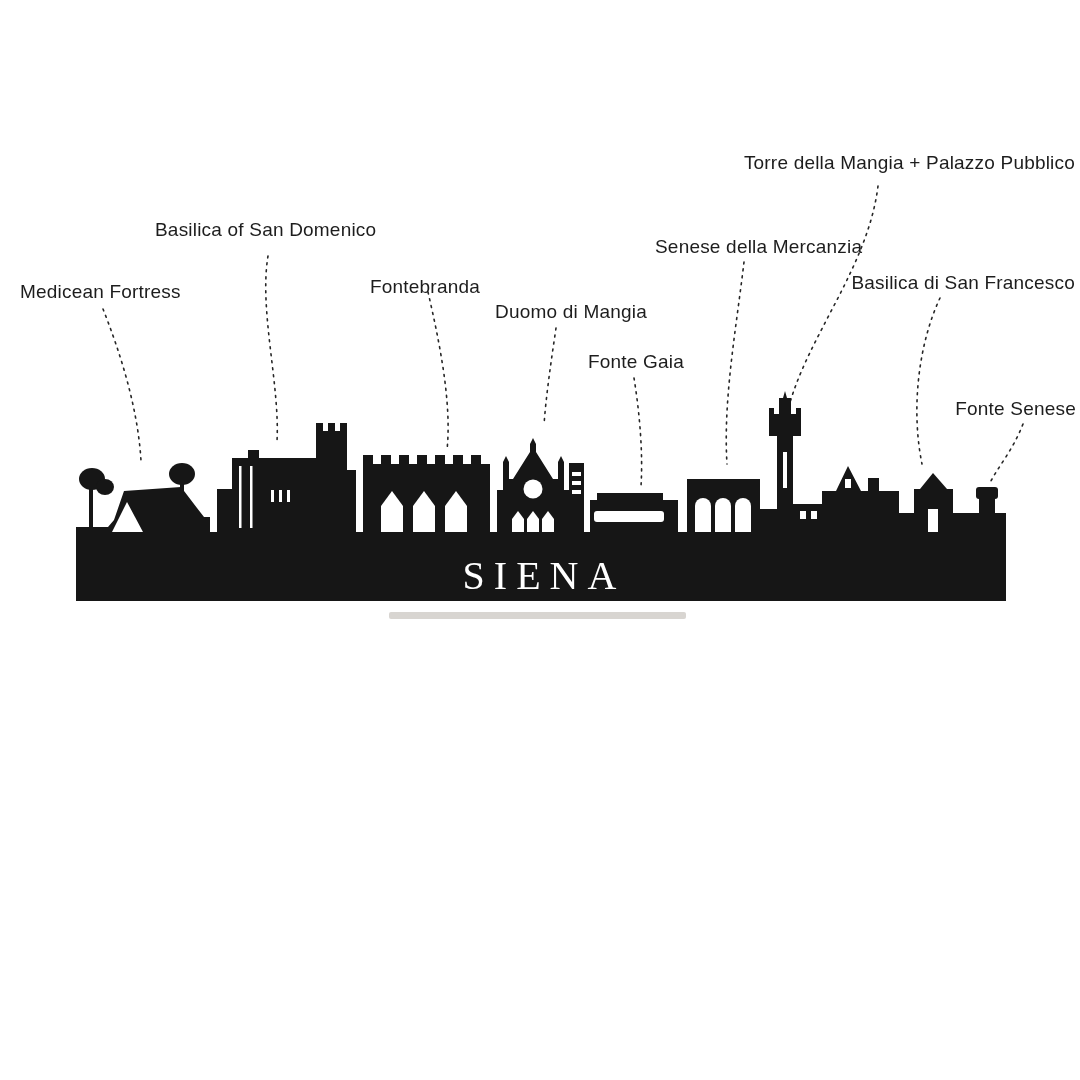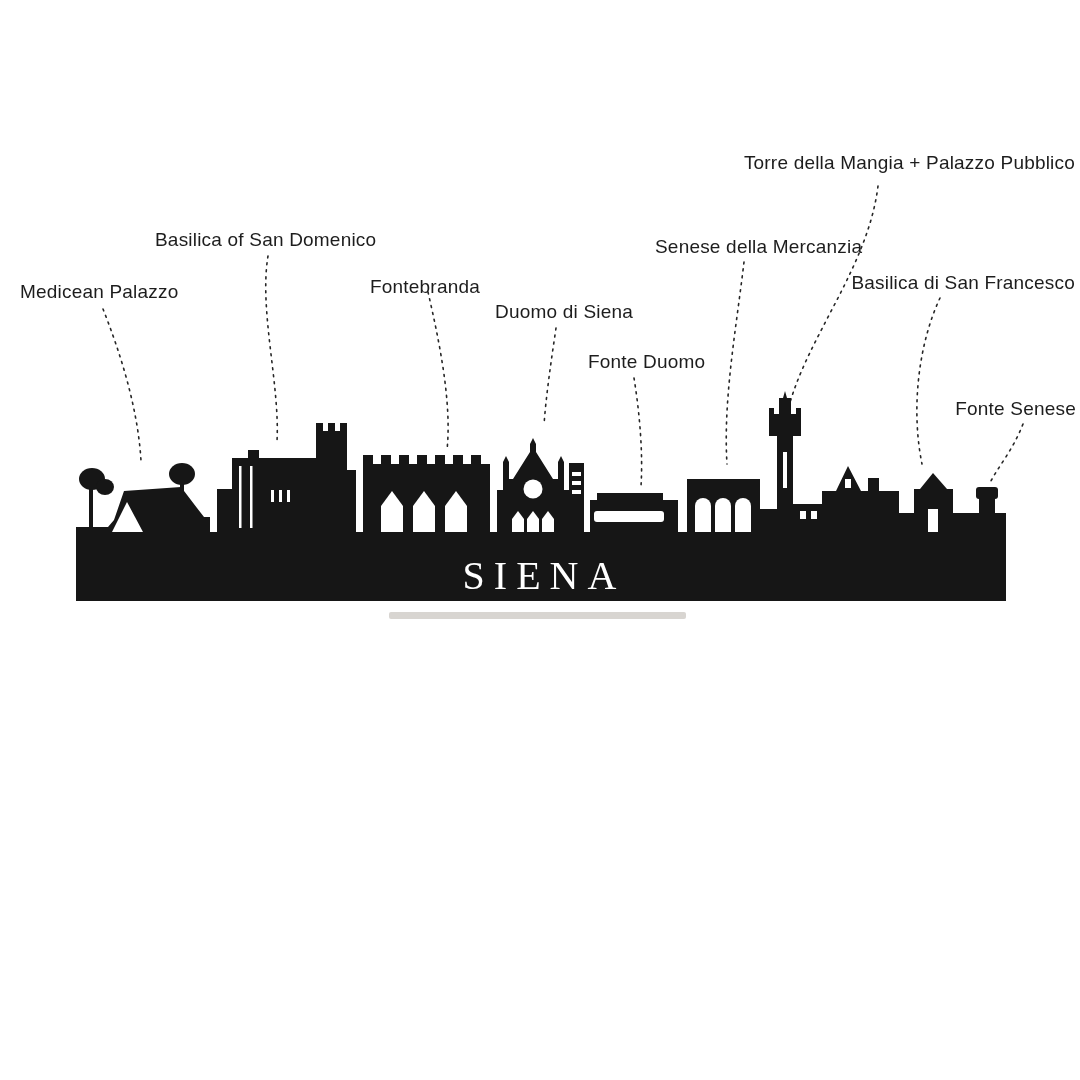--- a/index.html
+++ b/index.html
@@ -82,23 +82,23 @@
         <rect class="cut" x="845" y="479" width="6" height="9"></rect>
         <rect class="cut" x="928" y="509" width="10" height="23"></rect>
       </g>
 
       <text class="city" x="544" y="589" text-anchor="middle">SIENA</text>
     </g>
 
     <rect class="stand" x="389" y="612" width="297" height="7" rx="2"></rect>
   </svg>
 
-  <div class="label" style="left:20px;  top:281px;">Medicean Palazzo</div>
-  <div class="label" style="left:155px; top:229px;text-align:center;">Basilica of San Domenico</div>
+  <div class="label" style="left:20px;  top:281px;">Medicean Fortress</div>
+  <div class="label" style="left:155px; top:219px;text-align:center;">Basilica of San Domenico</div>
   <div class="label" style="left:370px; top:276px;">Fontebranda</div>
-  <div class="label" style="left:495px; top:301px;">Duomo di Siena</div>
-  <div class="label" style="left:588px; top:351px;">Fonte Duomo</div>
+  <div class="label" style="left:495px; top:301px;">Duomo di Mangia</div>
+  <div class="label" style="left:588px; top:351px;">Fonte Gaia</div>
   <div class="label" style="left:655px; top:236px;">Senese della Mercanzia</div>
   <div class="label" style="right:5px;  top:152px;">Torre della Mangia + Palazzo Pubblico</div>
   <div class="label" style="right:5px;  top:272px;">Basilica di San Francesco</div>
   <div class="label" style="right:4px;  top:398px;">Fonte Senese</div>
 
 </div>
 
 </body></html>

